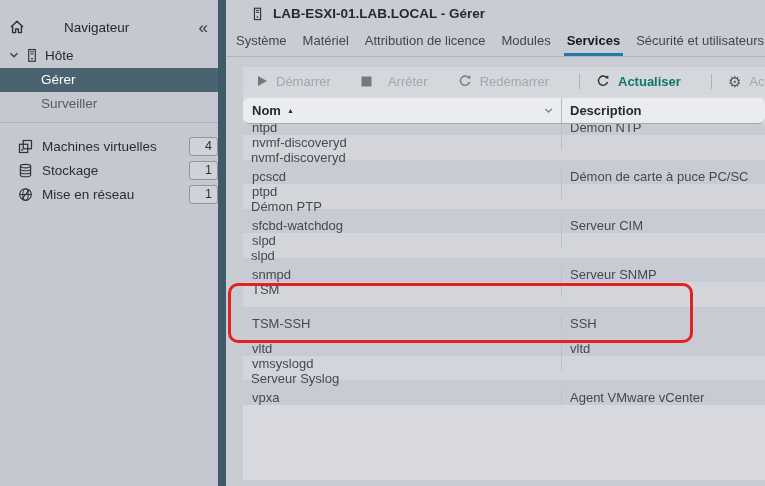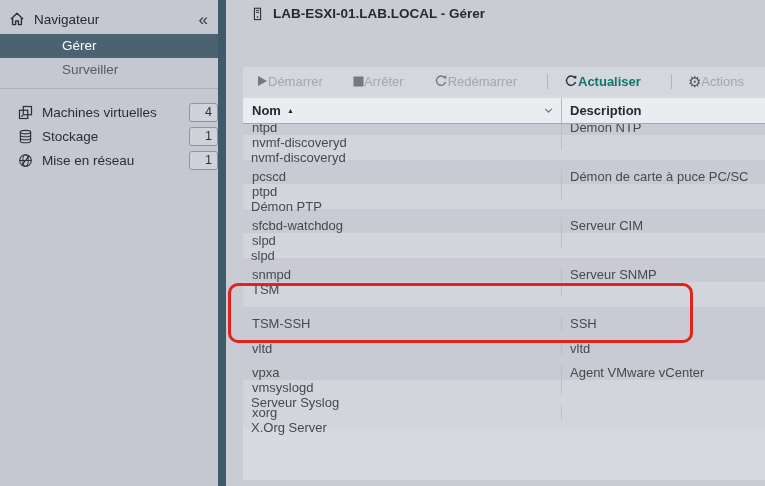--- a/index.html
+++ b/index.html
@@ -3,28 +3,28 @@
 <meta charset="utf-8">
 <style>
   html,body{margin:0;padding:0;background:#9aa0a8;}
   .app{position:relative;width:765px;height:486px;overflow:hidden;
        font-family:"Liberation Sans",sans-serif;background:#c9ccd3;
        -webkit-font-smoothing:antialiased;}
   svg{display:block;}
 
   
   .sidebar{position:absolute;left:0;top:0;width:218px;height:486px;background:#c5c8d1;}
-  .sb-head{height:30px;display:flex;align-items:center;padding:4px 12px 0 9px;}
+  .sb-head{height:30px;display:flex;align-items:center;padding:12px 12px 0 9px;gap:30px;}
   .sb-head .home{color:#2e3237;}
   .sb-head .label{margin-left:9px;font-size:13.5px;color:#26292e;flex:1;}
   .collapse{color:#33373d;font-size:17px;line-height:1;cursor:pointer;letter-spacing:-2px;}
   .tree-root{height:26px;display:flex;align-items:center;padding-left:8px;color:#26292e;font-size:13.5px;}
   .tree-root .chev{color:#3b4046;margin-right:5px;}
   .tree-root .hosticon{color:#2e3237;margin-right:6px;}
-  .tree-child{height:24px;line-height:24px;padding-left:62px;font-size:13.5px;color:#565c63;cursor:pointer;}
+  .tree-child{height:24px;line-height:24px;padding-left:41px;font-size:13.5px;color:#565c63;cursor:pointer;}
   .tree-child.selected{background:#4b6371;color:#ffffff;}
   .sb-sep{height:1px;background:#adb1b9;margin-top:6px;}
   .sb-list{padding-top:11px;}
   .nav-item{height:24px;display:flex;align-items:center;padding:0 0 0 18px;font-size:13.5px;color:#2a2e33;cursor:pointer;}
   .nav-item .nicon{color:#2e3237;margin-right:9px;}
   .badge{margin-left:auto;min-width:20px;height:17px;line-height:17px;background:#cfd2d9;
          border:1px solid #90949b;border-radius:3px;text-align:right;padding:0 5px 0 2px;
          font-size:12.5px;color:#2f3338;}
 
   
@@ -38,32 +38,32 @@
   .tabs{height:29px;border-bottom:1px solid #b2b5bd;display:flex;padding-left:2px;
         white-space:nowrap;overflow:hidden;}
   .tab{padding:0 8px;font-size:13px;color:#41464d;line-height:28px;position:relative;cursor:pointer;flex:0 0 auto;}
   .tab.active{color:#17191d;font-weight:700;}
   .tab.active::after{content:"";position:absolute;left:5px;right:5px;bottom:0;height:3px;background:#2677ae;}
 
   
   .panel{position:absolute;left:17px;top:67px;width:522px;height:413px;background:#d7d9de;}
   .toolbar{height:28px;display:flex;align-items:center;padding-left:13px;background:#d4d7dc;
            font-size:13px;white-space:nowrap;}
-  .tbtn{display:flex;align-items:center;margin-right:30px;cursor:default;flex:0 0 auto;}
+  .tbtn{display:flex;align-items:center;gap:8px;margin-right:30px;cursor:default;flex:0 0 auto;}
   .tbtn .tlabel{color:#a3a6ad;}
   .tbtn .ticon{color:#75787e;}
   .tbtn.enabled{cursor:pointer;}
   .tbtn.enabled .tlabel{color:#0f766e;font-weight:600;}
   .tbtn.enabled .ticon{color:#2c3033;}
   .tbtn.actions .ticon{color:#54575d;font-size:15px;line-height:1;}
   .tsep{width:1px;height:15px;background:#afb3ba;margin-right:16px;flex:0 0 auto;}
 
   .grid-head{position:absolute;top:31px;left:0;right:0;height:26px;background:#eaecf0;
              display:flex;font-size:13px;color:#26292e;font-weight:700;
-             border-bottom:1px solid #a4a8af;box-sizing:border-box;}
+             border-bottom:1px solid #a4a8af;box-sizing:border-box;border-radius:6px;}
   .col-name{width:319px;display:flex;align-items:center;padding-left:9px;
             border-right:1px solid #b6b9c0;box-sizing:border-box;cursor:pointer;}
   .sort{font-size:7px;margin-left:6px;color:#27292d;}
   .col-chevron{margin-left:auto;margin-right:7px;color:#6e727a;cursor:pointer;}
   .col-desc{flex:1;display:flex;align-items:center;padding-left:8px;}
 
   .grid-body{position:absolute;top:57px;left:0;right:0;height:326px;overflow:hidden;
              font-size:13px;color:#45494f;}
   .row{height:24.5px;display:flex;align-items:stretch;}
   .row:first-child{margin-top:-13.5px;}
@@ -86,20 +86,36 @@
     <div class="sb-head">
       <span class="home">
         <svg width="16" height="16" viewBox="0 0 16 16">
             <path d="M2 8 L8 2.3 L14 8 M3.6 6.8 V13.6 H6.6 V10 H9.4 V13.6 H12.4 V6.8" fill="none" stroke="currentColor" stroke-width="1.4" stroke-linejoin="round"></path>
           </svg>
       </span>
       <span class="label">Navigateur</span>
       <span class="collapse">«</span>
     </div>
 
+    <div class="tree-root">
+      <span class="chev">
+        <svg width="12" height="12" viewBox="0 0 12 12">
+            <path d="M2.5 4.3 L6 7.8 L9.5 4.3" fill="none" stroke="currentColor" stroke-width="1.4"></path>
+          </svg>
+      </span>
+      <span class="hosticon">
+        <svg width="14" height="15" viewBox="0 0 16 16">
+            <rect x="4.2" y="1.2" width="7.6" height="13.4" fill="none" stroke="currentColor" stroke-width="1.3"></rect>
+            <line x1="6" y1="3.8" x2="10" y2="3.8" stroke="currentColor" stroke-width="1.1"></line>
+            <line x1="6" y1="6.2" x2="10" y2="6.2" stroke="currentColor" stroke-width="1.1"></line>
+            <circle cx="8" cy="11.6" r="1" fill="currentColor"></circle>
+          </svg>
+      </span>
+      <span>Hôte</span>
+    </div>
     <div class="tree-child selected">Gérer</div>
     <div class="tree-child">Surveiller</div>
 
     <div class="sb-sep"></div>
 
     <div class="sb-list">
       <div class="nav-item">
         <span class="nicon">
           <svg width="15" height="15" viewBox="0 0 16 16">
               <rect x="5.6" y="1.6" width="8.8" height="8.8" fill="none" stroke="currentColor" stroke-width="1.3"></rect>
@@ -143,20 +159,28 @@
         <svg width="13" height="16" viewBox="0 0 16 16">
             <rect x="4.2" y="0.9" width="7.6" height="14" fill="none" stroke="currentColor" stroke-width="1.3"></rect>
             <line x1="6" y1="3.6" x2="10" y2="3.6" stroke="currentColor" stroke-width="1.1"></line>
             <line x1="6" y1="6" x2="10" y2="6" stroke="currentColor" stroke-width="1.1"></line>
             <circle cx="8" cy="11.8" r="1" fill="currentColor"></circle>
           </svg>
       </span>
       <span class="title">LAB-ESXI-01.LAB.LOCAL - Gérer</span>
     </div>
 
+    <nav class="tabs">
+      <span class="tab">Système</span>
+      <span class="tab">Matériel</span>
+      <span class="tab">Attribution de licence</span>
+      <span class="tab">Modules</span>
+      <span class="tab active">Services</span>
+      <span class="tab">Sécurité et utilisateurs</span>
+    </nav>
 
     <section class="panel">
       <div class="toolbar">
         <span class="tbtn">
           <span class="ticon">
             <svg width="12" height="12" viewBox="0 0 12 12">
                 <polygon points="2,1 11,6 2,11" fill="currentColor"></polygon>
               </svg>
           </span>
           <span class="tlabel">Démarrer</span>
@@ -255,33 +279,29 @@
         <div class="cell-name">TSM-SSH</div>
         <div class="cell-desc">SSH</div>
       </div>
 
 
       <div class="row dark">
         <div class="cell-name">vltd</div>
         <div class="cell-desc">vltd</div>
       </div>
 
+      <div class="row light">
+        <div class="cell-name">vmsyslogd</div>
+        <div class="cell-desc">Serveur Syslog</div>
+      </div>
+
       <div class="row dark">
         <div class="cell-name">vpxa</div>
         <div class="cell-desc">Agent VMware vCenter</div>
       </div>
 
-      <div class="row light">
-        <div class="cell-name">vmsyslogd</div>
-        <div class="cell-desc">Serveur Syslog</div>
-      </div>
-
-      <div class="row light">
-        <div class="cell-name">xorg</div>
-        <div class="cell-desc">X.Org Server</div>
-      </div>
     </div>
     </section>
 
   </main>
 
   <div class="red-box"></div>
 </div>
 
 </body></html>

